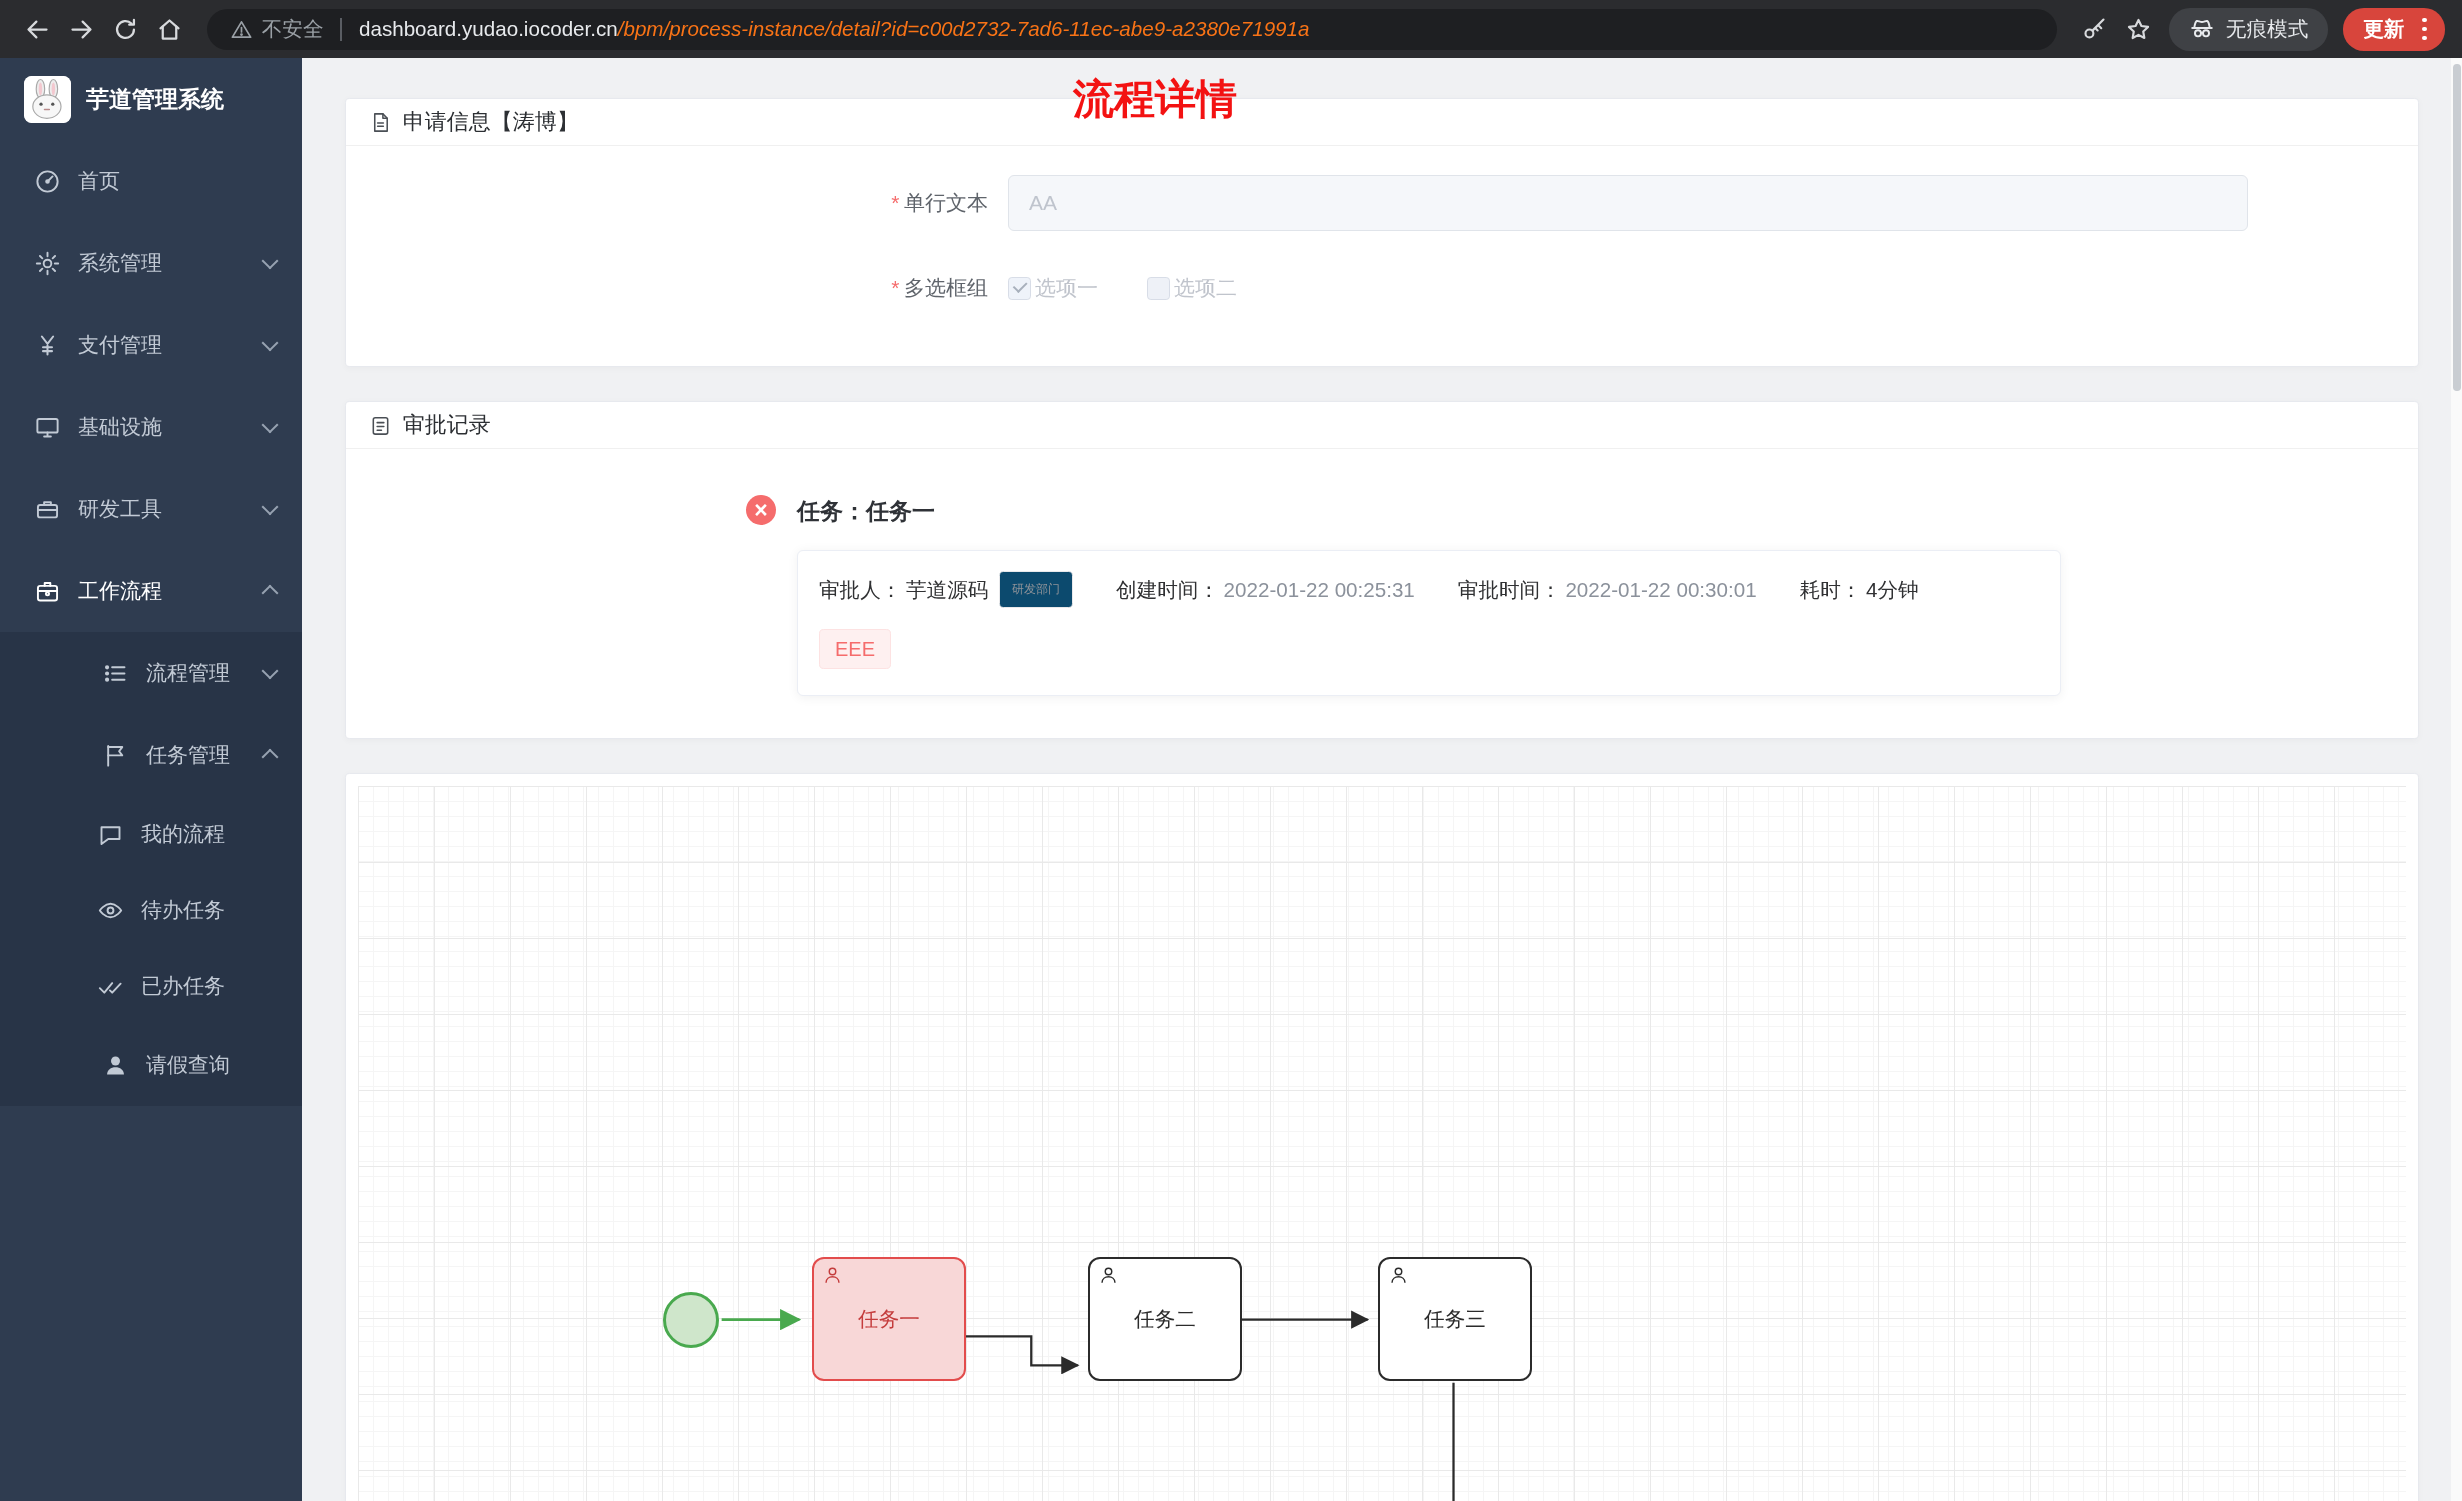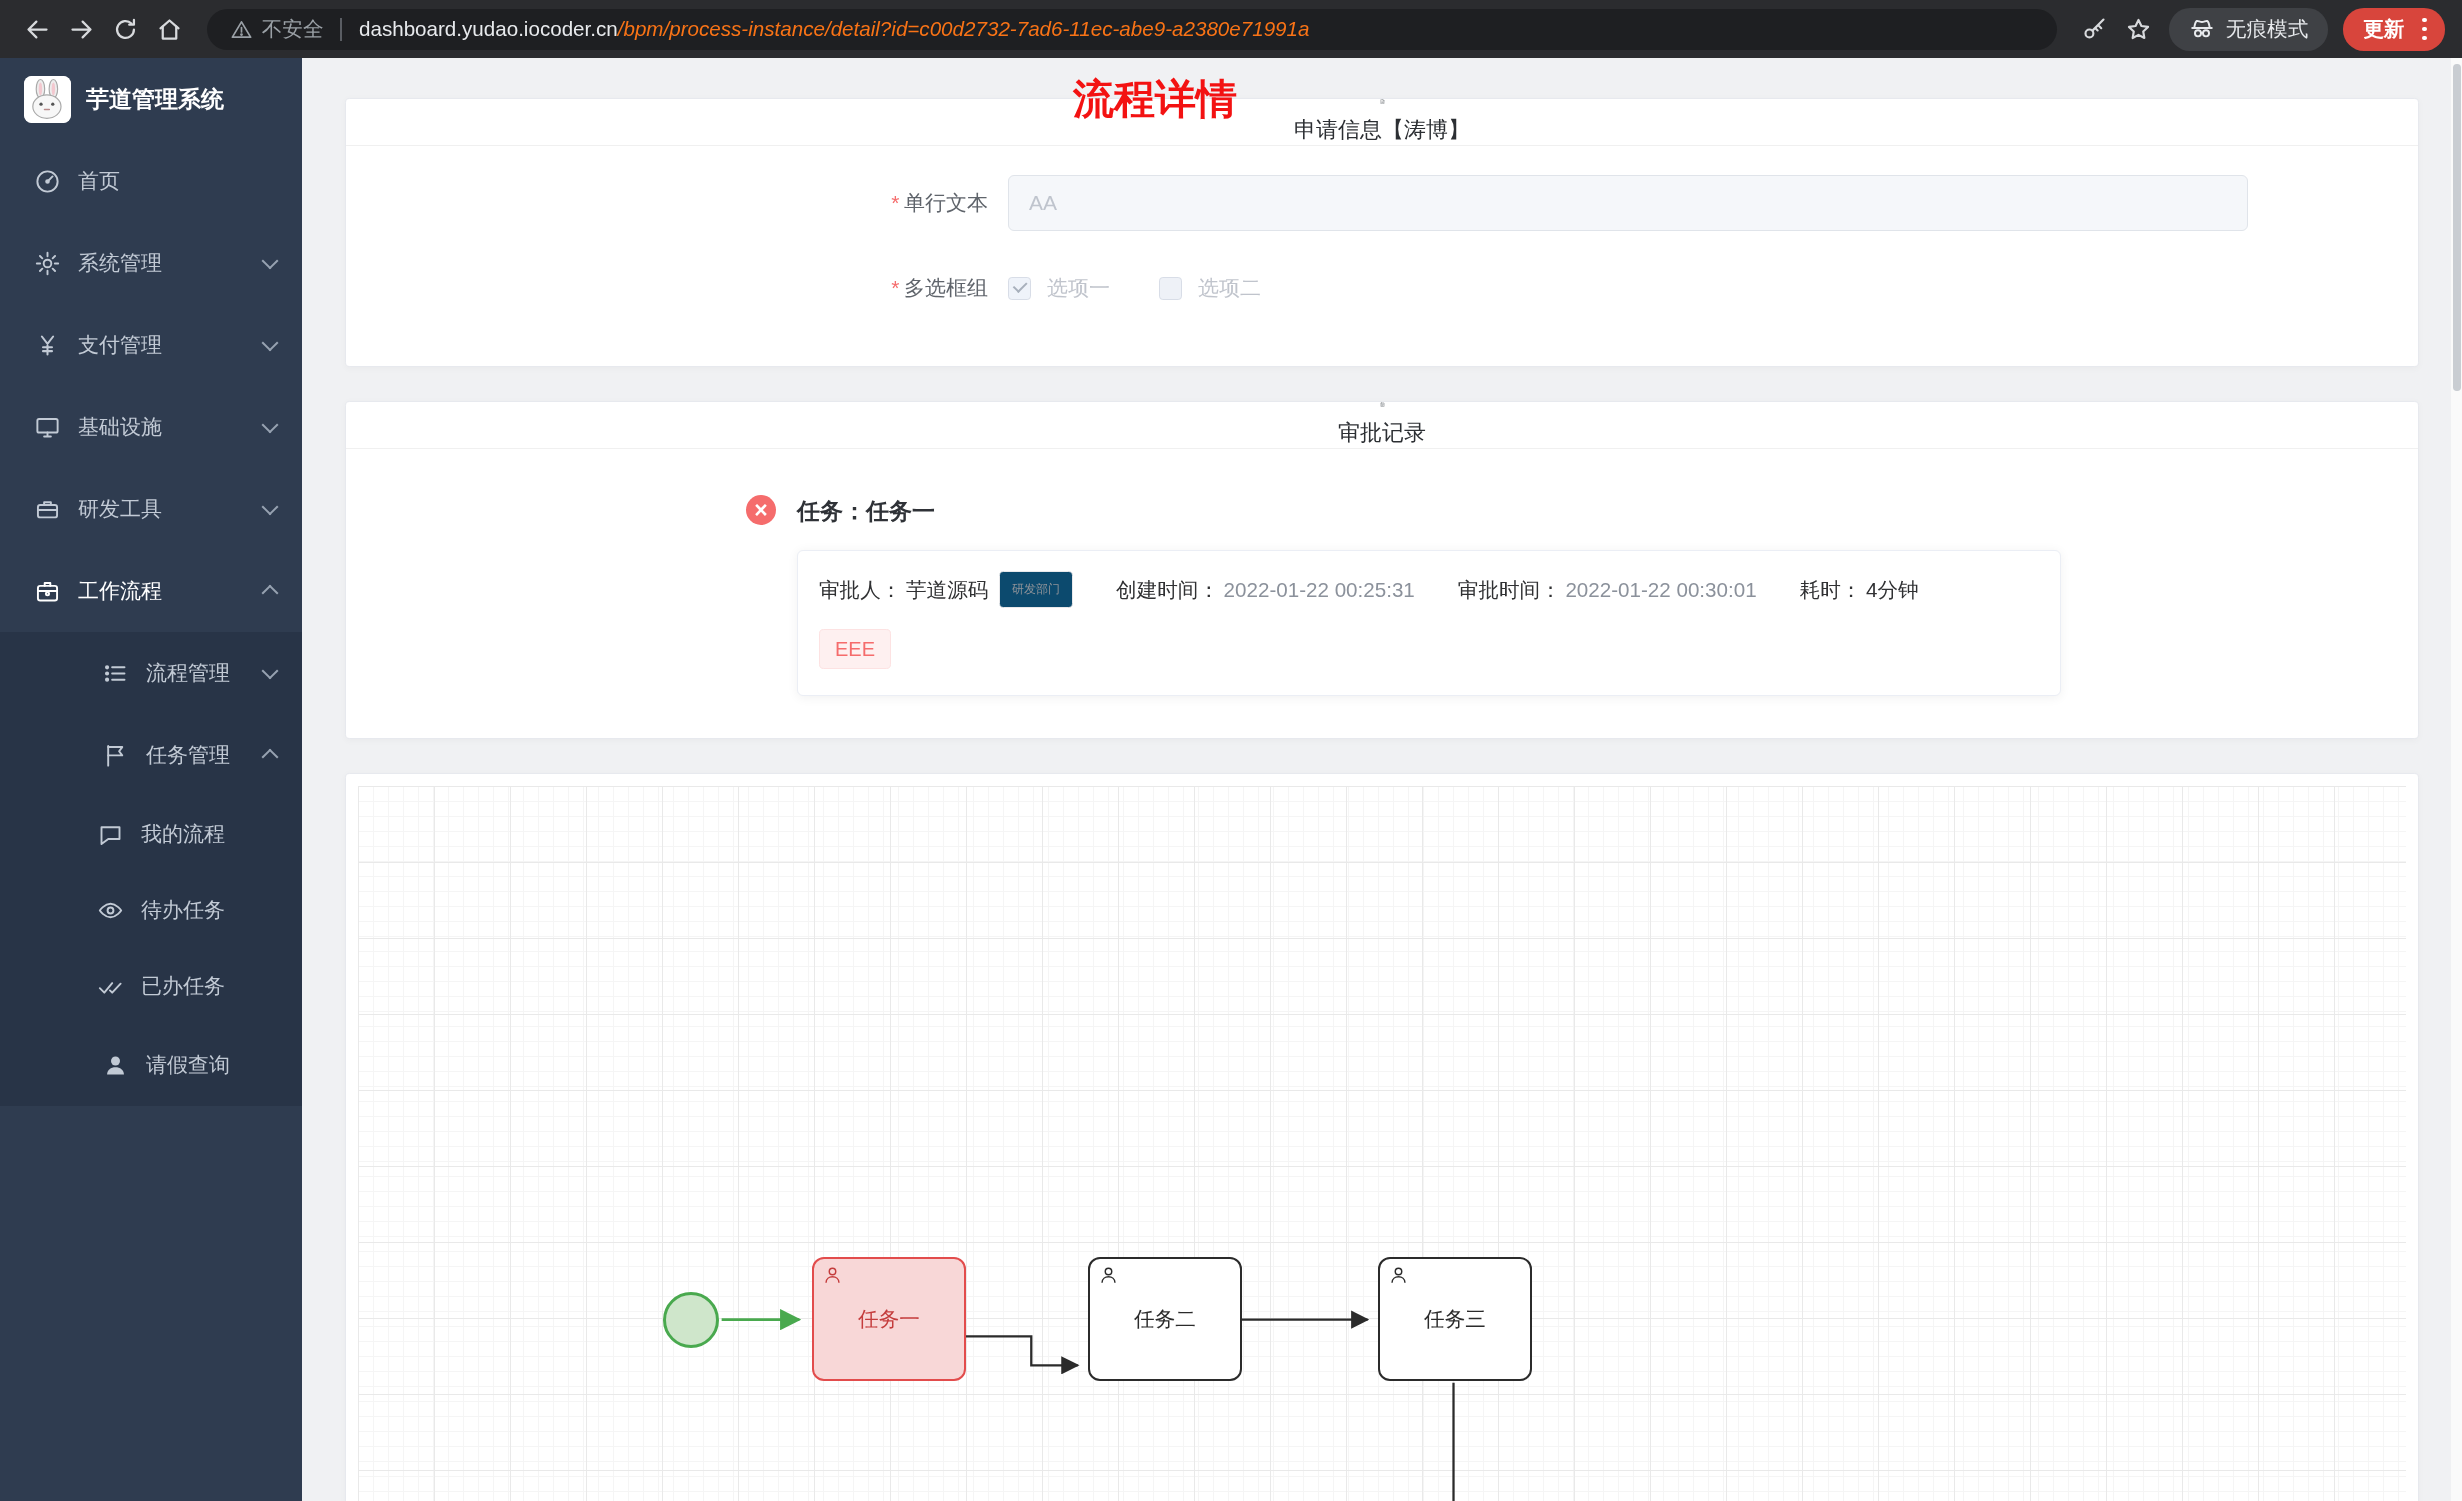--- a/index.html
+++ b/index.html
@@ -38,37 +38,37 @@
   .submenu{background:#283447;}
   .lvl2{padding-left:65px;margin-left:37px;}
   .lvl3{padding-left:97px;height:76px;}
   .arrow{margin-left:auto;width:12px;height:12px;border-right:2.3px solid #97a2b1;border-bottom:2.3px solid #97a2b1;flex:none;}
   .arrow.down{transform:rotate(45deg) translate(-1.5px,-1.5px);}
   .arrow.up{transform:rotate(-135deg) translate(-1.5px,-1.5px);}
   
   .main{flex:1;position:relative;background:#f0f1f3;overflow:hidden;padding-top:40px;}
   .page-title{position:absolute;top:13.7px;left:853px;transform:translateX(-50%);font-size:41px;font-weight:bold;color:#f31212;z-index:6;white-space:nowrap;}
   .card{background:#fff;border:0.8px solid #e7e9ee;border-radius:4.6px;margin:0 43px 34px;box-shadow:0 1.5px 7.6px rgba(0,0,0,0.03);position:relative;}
-  .card-h{display:flex;align-items:center;gap:10.7px;height:47px;padding:0 23px;font-size:22px;color:#2c2f33;border-bottom:0.8px solid #f0f0f0;flex-direction:column;}
+  .card-h{display:flex;align-items:center;gap:10.7px;height:47px;padding:0 23px;font-size:22px;color:#2c2f33;border-bottom:0.8px solid #f0f0f0;}
   .card-h svg{width:23px;height:23px;color:#4a4f55;}
   
   .apply-body{padding:29px 0 64px;}
   .form-row{display:flex;align-items:center;}
   .form-row + .form-row{margin-top:43px;}
   .form-label{width:662px;flex:none;text-align:right;font-size:21px;color:#5f646b;padding-right:20px;}
   .req{color:#f56c6c;margin-right:4.6px;}
   .tinput{width:1240px;height:56px;background:#f5f7fa;border:0.8px solid #e0e4ea;border-radius:6px;color:#bfc4cd;font-size:21px;padding:15px 20px;outline:none;}
   .cb-group{display:flex;align-items:center;}
   .cb-item{display:flex;align-items:center;}
   .cb-item + .cb-item{margin-left:49px;}
   .cb{width:23px;height:23px;border-radius:3.8px;position:relative;flex:none;}
   .cb.checked{background:#eff3fa;border:0.8px solid #d8dde7;}
   .cb.checked::after{content:'';position:absolute;left:6.9px;top:1.5px;width:6px;height:11.4px;border-right:2.3px solid #a8b0bc;border-bottom:2.3px solid #a8b0bc;transform:rotate(45deg);}
   .cb.un{background:#eef1f7;border:0.8px solid #d8dde7;}
-  .cb-label{font-size:21px;color:#c0c4cc;margin-left:16px;}
+  .cb-label{font-size:21px;color:#c0c4cc;margin-left:4px;}
   
   .audit-body{position:relative;height:289px;}
   .x-node{position:absolute;left:400px;top:46px;width:30px;height:30px;border-radius:50%;background:#f56c6c;color:#fff;display:flex;align-items:center;justify-content:center;}
   .x-node::before{content:'\00D7';font-size:23px;font-weight:bold;line-height:1;}
   .tl-title{position:absolute;left:451px;top:47px;font-size:23px;font-weight:bold;color:#2f3237;}
   .approval-card{position:absolute;left:451px;top:101px;width:1264px;height:146px;background:#fff;border:0.8px solid #ebeef5;border-radius:6px;box-shadow:0 1.5px 10.7px rgba(0,0,0,0.06);padding:20px 21px;}
   .meta-line{display:flex;align-items:center;gap:43px;font-size:20.6px;}
   .grp{display:flex;align-items:center;}
   .lab{color:#303133;}
   .val{color:#8b919b;margin-left:4.6px;}

